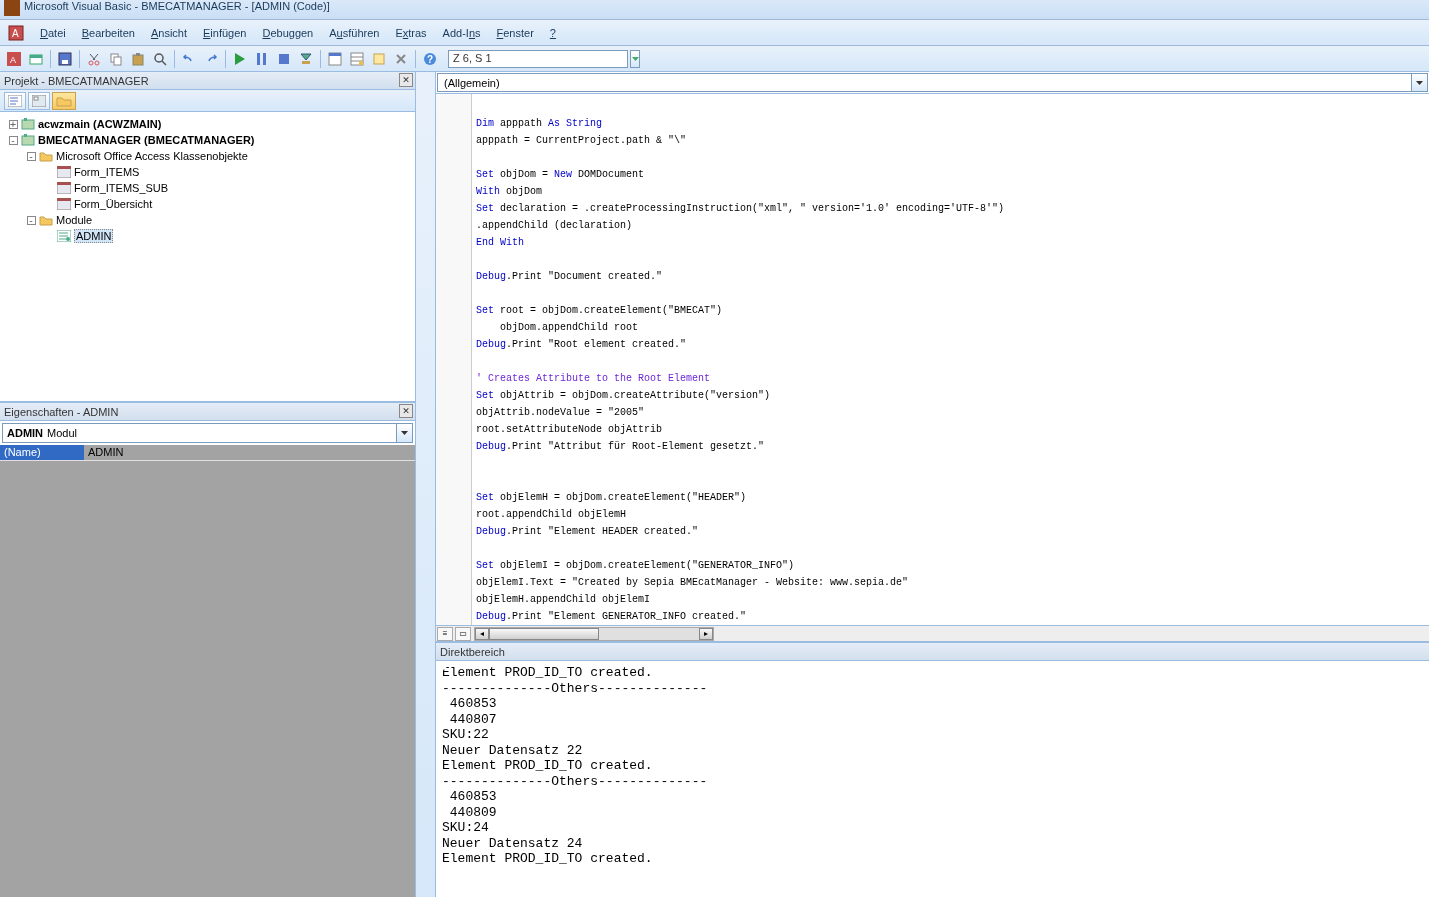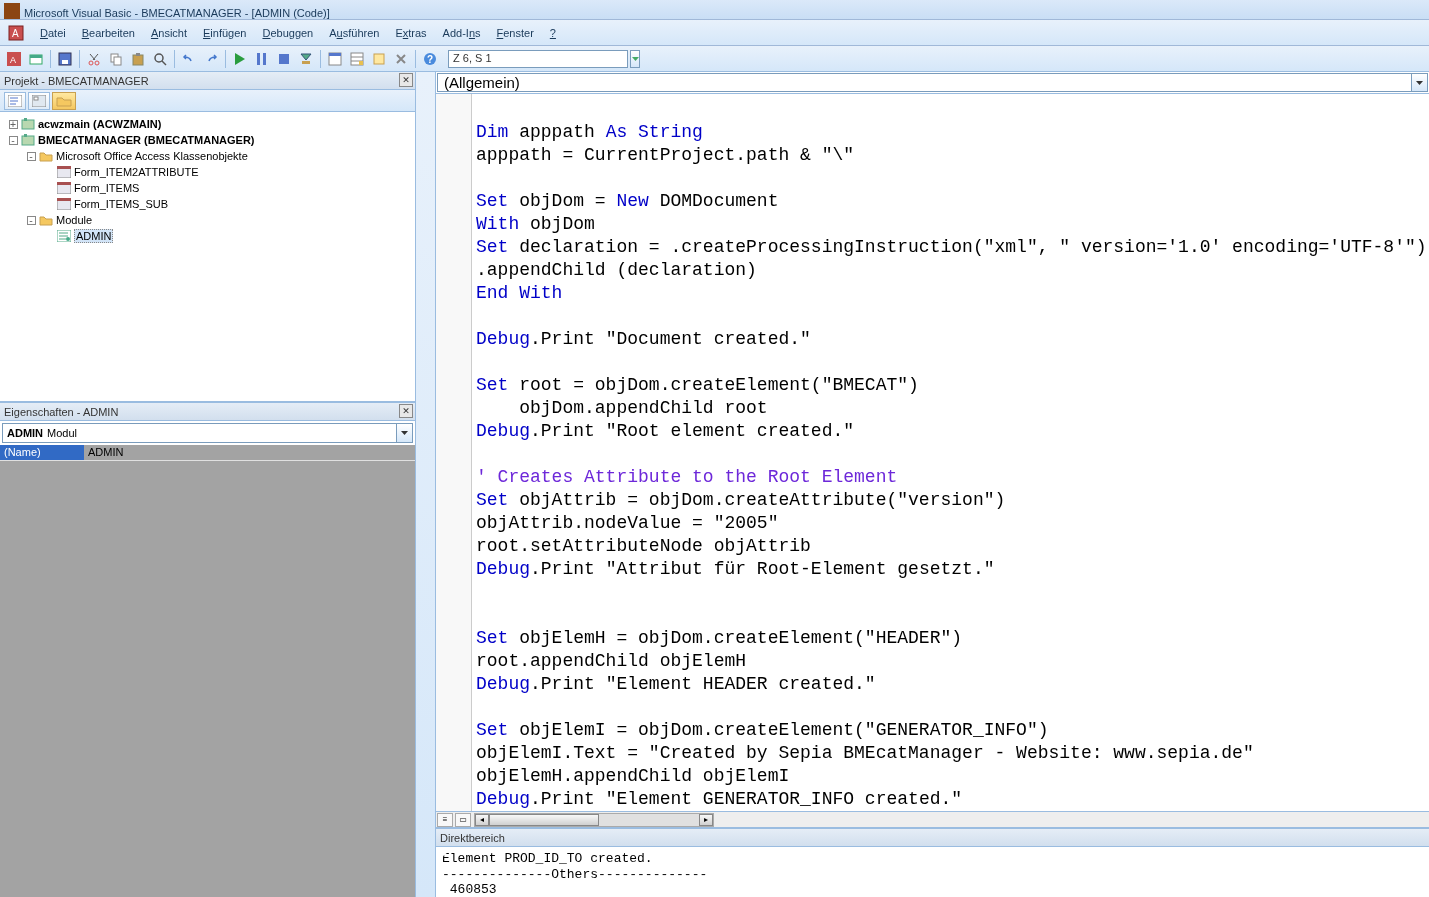--- a/index.html
+++ b/index.html
@@ -1,19 +1,19 @@
 <!DOCTYPE html>
 <html><head>
 <meta charset="utf-8">
 <style>
 * { box-sizing: border-box; margin: 0; padding: 0; }
 body { font-family: "Segoe UI", Tahoma, sans-serif; font-size: 11px; background: #fff; overflow: hidden; width: 1429px; height: 897px; }
 
 
-.titlebar { height: 20px; background: linear-gradient(#dbe9f9, #c9def5); display: flex; align-items: flex-end; padding: 0 4px; border-bottom: 1px solid #a0b8d8; }
+.titlebar { height: 20px; background: linear-gradient(#dbe9f9, #c9def5); display: flex; align-items: flex-start; padding: 0 4px; border-bottom: 1px solid #a0b8d8; }
 .titlebar .icon { width: 16px; height: 16px; margin-right: 4px; background:#8b4513; display:inline-block; }
 .titlebar .title { color: #1a3a5a; font-size: 11px; }
 
 
 .menubar { height: 26px; background: linear-gradient(#e8f1fb, #d5e7f9); display: flex; align-items: center; padding: 0 6px; border-bottom: 1px solid #a0b8d8; }
 .menubar .micon { width: 20px; height: 20px; margin-right: 6px; display:inline-flex;align-items:center;justify-content:center; }
 .menubar .mitem { padding: 4px 8px; color: #1a3a5a; cursor: default; }
 .menubar .mitem u { text-decoration: underline; }
 
 
@@ -55,26 +55,26 @@
 .props .prow { display:flex; height:16px; border-bottom:1px solid #e0e0e0;}
 .props .pname { width:84px; background:#316ac5; color:#fff; padding:1px 4px; font-size:11px;}
 .props .pval { flex:1; padding:1px 4px; font-size:11px;}
 
 
 .rightcol { flex:1; display:flex; flex-direction:column; }
 .gutter { width:20px; background:linear-gradient(#e8f1fb,#d5e7f9); border-right:1px solid #9abce0; display:flex; flex-direction:column;}
 .code-area { flex:1; display:flex; flex-direction:column;}
 
 .combo-row { height:22px; display:flex; border-bottom:1px solid #9abce0;}
-.combo-row .half { flex:1; border:1px solid #7a9cbc; background:#fff; margin:1px; display:flex; align-items:center; padding:0 6px; position:relative; font-size:15px;}
+.combo-row .half { flex:1; border:1px solid #7a9cbc; background:#fff; margin:1px; display:flex; align-items:center; padding:0 6px; position:relative; font-size:11px;}
 .combo-row .half .drop { position:absolute; right:0; top:0; width:16px; height:100%; border-left:1px solid #7a9cbc; background:linear-gradient(#fff,#d5e7f9); display:flex;align-items:center;justify-content:center;}
 
 .code-wrap { flex:1; display:flex; background:#fff; overflow:hidden; min-height:0;}
 .code-margin { width:36px; background:#f8f8f8; border-right:1px solid #ccc;}
-.code-text { flex:1; font-family:"Courier New",monospace; font-size:18px; line-height:23px; padding:4px 0 0 4px; white-space:pre; overflow:hidden; color:#000;}
+.code-text { flex:1; font-family:"Courier New",monospace; font-size:10px; line-height:17px; padding:4px 0 0 4px; white-space:pre; overflow:hidden; color:#000;}
 .code-text .kw { color:#0000c8;}
 .code-text .cm { color:#6d28d9;}
 
 .code-bottom { height:16px; background:#eee; border-top:1px solid #9abce0; display:flex; align-items:center;}
 .code-bottom .viewbtn { width:16px; height:14px; border:1px solid #aaa; background:#f8f8f8; margin:0 1px; display:inline-flex;align-items:center;justify-content:center; font-size:8px;}
 .code-bottom .hscroll { flex:0 0 240px; height:14px; background:#e0e0e0; border:1px solid #aaa; margin-left:2px; position:relative;}
 .code-bottom .hscroll .thumb { position:absolute; left:14px; top:0; height:100%; width:110px; background:linear-gradient(#f8f8f8,#d0d0d0); border:1px solid #888;}
 .code-bottom .hscroll .arr { position:absolute; top:0; width:14px; height:100%; background:linear-gradient(#f8f8f8,#d0d0d0); border:1px solid #888; display:flex;align-items:center;justify-content:center; font-size:8px;}
 .code-bottom .hscroll .arr.left{left:0;} .code-bottom .hscroll .arr.right{right:0;}
 
@@ -296,43 +296,43 @@
         </div>
         <div class="tree-row">
           <span class="indent" style="width: 40px;"></span>
           <span class="tw"></span>
           <span class="ticon">
             <svg width="14" height="12">
               <rect width="14" height="12" fill="#e8e8f0" stroke="#888"></rect>
               <rect width="14" height="3" fill="#a85050"></rect>
             </svg>
           </span>
-          <span class="tlabel">Form_ITEM2ATTRIBUTE</span>
+          <span class="tlabel">Form_ITEMS</span>
         </div>
         <div class="tree-row">
           <span class="indent" style="width: 40px;"></span>
           <span class="tw"></span>
           <span class="ticon">
             <svg width="14" height="12">
               <rect width="14" height="12" fill="#e8e8f0" stroke="#888"></rect>
               <rect width="14" height="3" fill="#a85050"></rect>
             </svg>
           </span>
-          <span class="tlabel">Form_ITEMS</span>
+          <span class="tlabel">Form_ITEMS_SUB</span>
         </div>
         <div class="tree-row">
           <span class="indent" style="width: 40px;"></span>
           <span class="tw"></span>
           <span class="ticon">
             <svg width="14" height="12">
               <rect width="14" height="12" fill="#e8e8f0" stroke="#888"></rect>
               <rect width="14" height="3" fill="#a85050"></rect>
             </svg>
           </span>
-          <span class="tlabel">Form_ITEMS_SUB</span>
+          <span class="tlabel">Form_Übersicht</span>
         </div>
         <div class="tree-row">
           <span class="indent" style="width: 22px;"></span>
           <span class="tw"><span style="border:1px solid #888;display:inline-block;width:9px;height:9px;line-height:7px;text-align:center;background:#fff;">-</span></span>
           <span class="ticon">
             <svg width="14" height="12">
               <path d="M1 3 L5 3 L7 5 L13 5 L13 11 L1 11 Z" fill="#f5c860" stroke="#c8a050"></path>
             </svg>
           </span>
           <span class="tlabel">Module</span>

